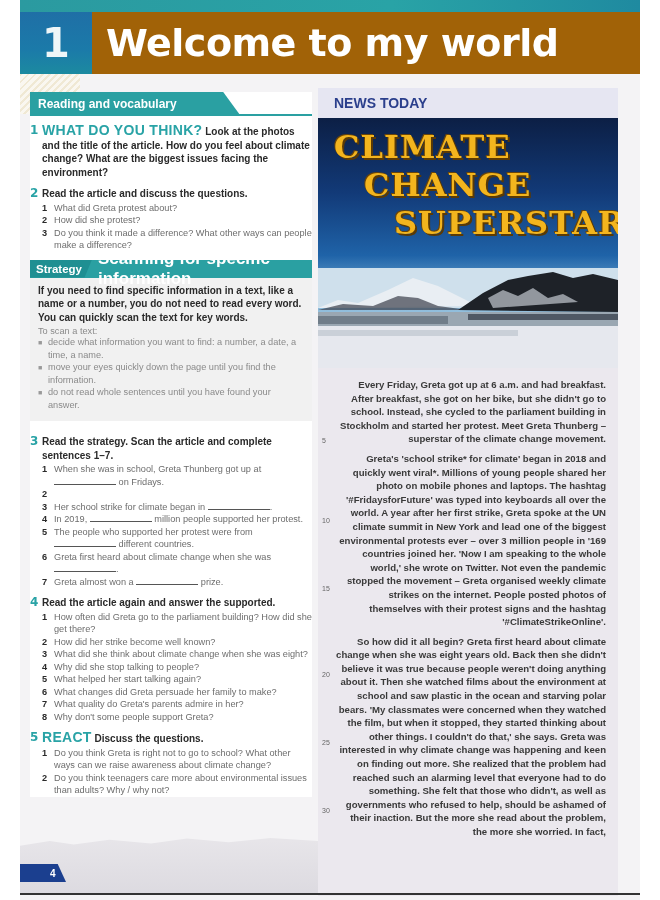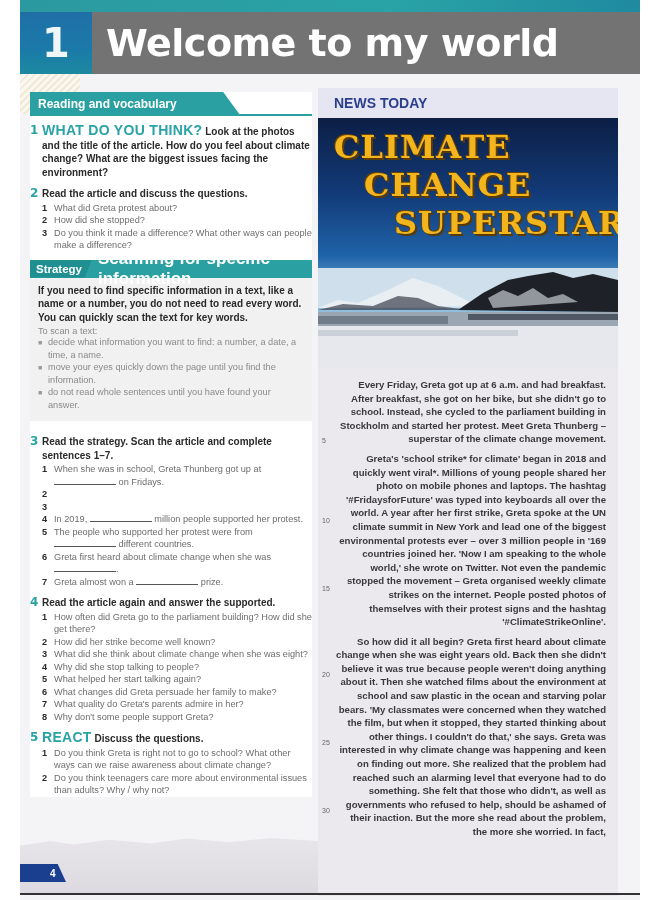--- a/index.html
+++ b/index.html
@@ -10,21 +10,21 @@
 
   
   .top-band { position: absolute; left: 0; top: 0; width: 620px; height: 12px;
     background: linear-gradient(90deg, #2b9aa0 0%, #29a3a6 60%, #1f8aa0 100%); }
 
   
   .header { position: absolute; left: 0; top: 12px; width: 620px; height: 62px; display: flex; }
   .chapter-num-box { width: 72px; height: 62px; background: linear-gradient(180deg,#1f6fa6,#1b7aa9 60%, #1c8aa0);
     display: flex; align-items: center; justify-content: center; }
   .chapter-num { font-family: "DejaVu Sans", sans-serif; font-weight: bold; font-size: 40px; color: #eef6f8; }
-  .title-box { flex: 1; height: 62px; background: #737373; display: flex; align-items: center; padding-left: 14px; }
+  .title-box { flex: 1; height: 62px; background: #a16207; display: flex; align-items: center; padding-left: 14px; }
   .title { font-family: "DejaVu Sans", sans-serif; font-weight: bold; font-size: 38px; color: #ffffff; letter-spacing: -0.5px; }
 
   .hatch { position: absolute; left: 0; top: 74px; width: 60px; height: 40px;
     background: repeating-linear-gradient(135deg, #efe6cc 0 2px, #fbf8ef 2px 5px); opacity: 0.8; }
 
   
   .left-col { position: absolute; left: 30px; top: 92px; width: 282px; background: #ffffff; }
   .section-banner { position: relative; height: 24px; width: 282px; padding-left: 9px; }
   .section-banner .tab { position: absolute; left: 0; top: 0; height: 23px; width: 210px; background: #2aa0a2;
     clip-path: polygon(0 0, 92% 0, 100% 100%, 0 100%); display: flex; align-items: center; padding-left: 8px; }
@@ -115,21 +115,21 @@
       <span class="ex-num">2</span>
       <span class="ex-text">Read the article and discuss the questions.</span>
     </div>
     <div class="items">
       <div class="item">
           <span class="n">1</span>
           <span>What did Greta protest about?</span>
         </div>
       <div class="item">
           <span class="n">2</span>
-          <span>How did she stopped?</span>
+          <span>How did she protest?</span>
         </div>
       <div class="item">
           <span class="n">3</span>
           <span>Do you think it made a difference? What other ways can people make a difference?</span>
         </div>
     </div>
   </div>
 
   <div class="strategy">
     <div class="strategy-head">
@@ -162,20 +162,21 @@
     <div class="items">
       <div class="item">
           <span class="n">1</span>
           <span><span>When she was in school, Greta Thunberg got up at</span> <span class="blank"></span> <span>on Fridays.</span></span>
         </div>
       <div class="item">
           <span class="n">2</span>
         </div>
       <div class="item">
           <span class="n">3</span>
+          <span><span>Her school strike for climate began in</span> <span class="blank"></span><span>.</span></span>
         </div>
       <div class="item">
           <span class="n">4</span>
           <span><span>In 2019,</span> <span class="blank"></span> <span>million people supported her protest.</span></span>
         </div>
       <div class="item">
           <span class="n">5</span>
           <span><span>The people who supported her protest were from</span> <span class="blank"></span> <span>different countries.</span></span>
         </div>
       <div class="item">

